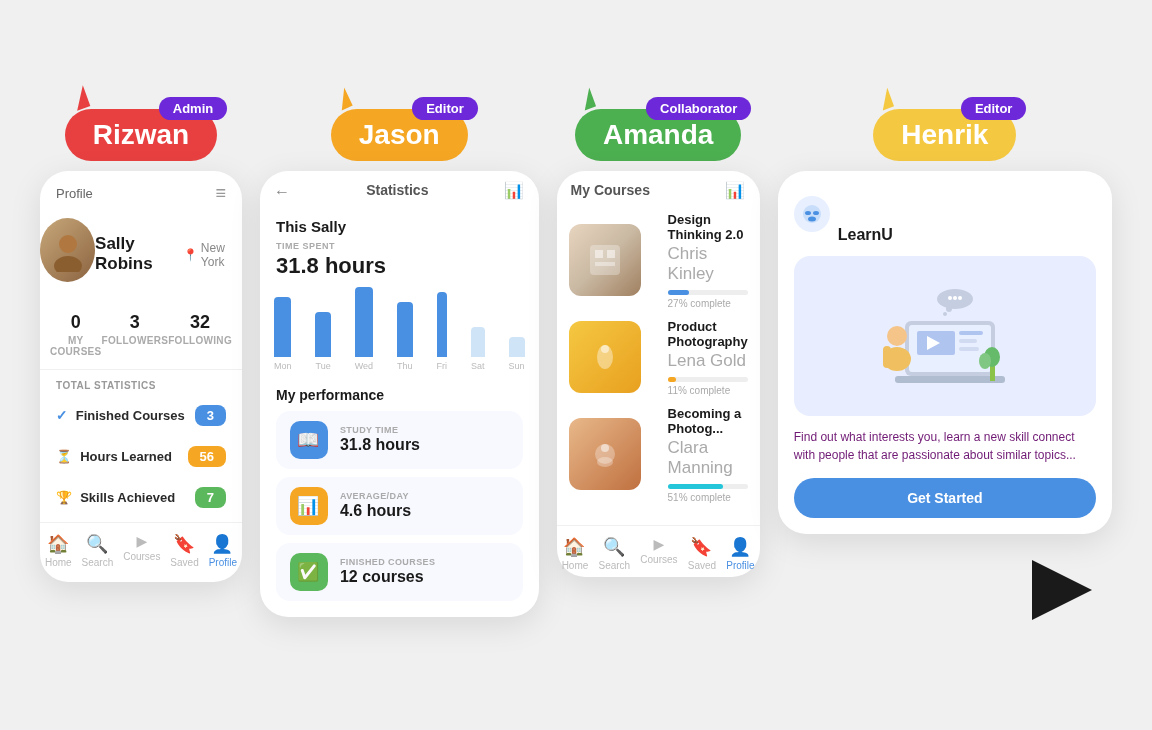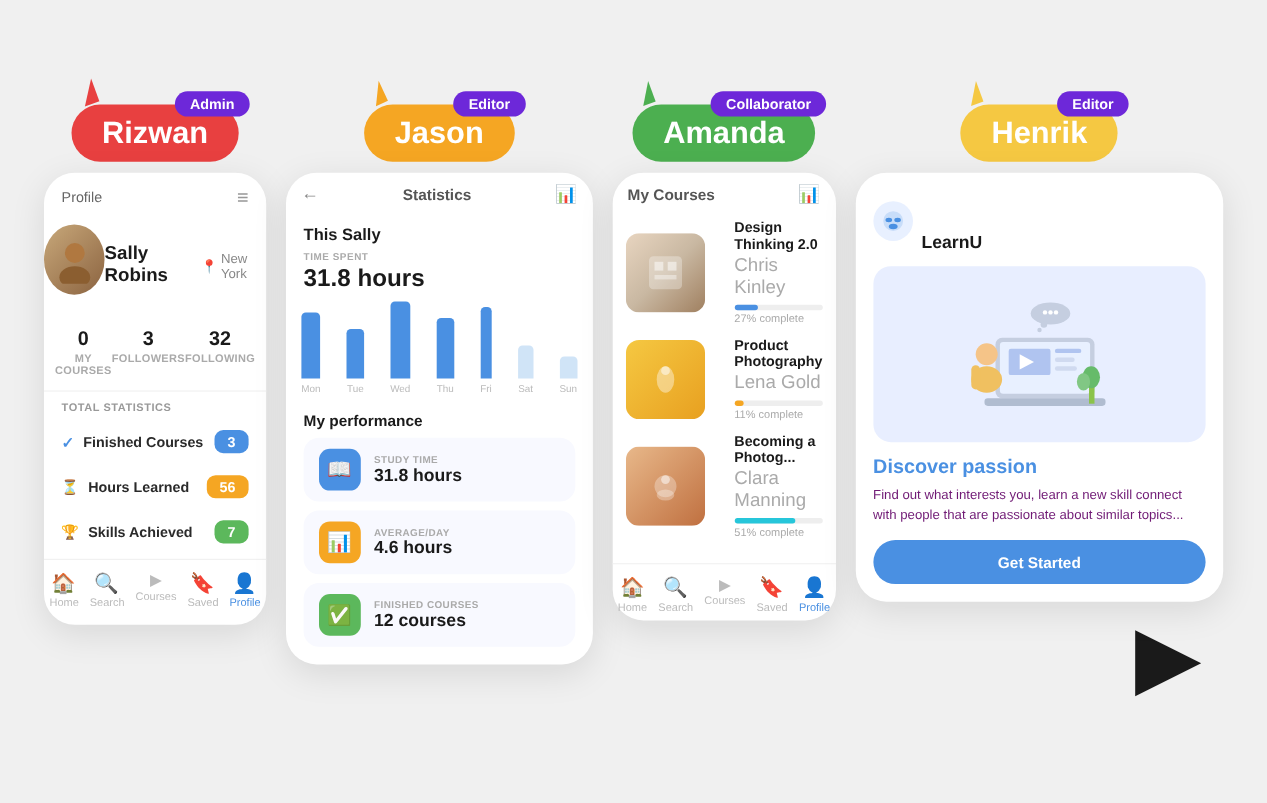--- a/index.html
+++ b/index.html
@@ -685,21 +685,20 @@
           <circle cx="100" cy="53" r="2" fill="#c5cee0"></circle>
           <circle cx="115" cy="37" r="2" fill="#fff"></circle>
           <circle cx="110" cy="37" r="2" fill="#fff"></circle>
           <circle cx="105" cy="37" r="2" fill="#fff"></circle>
 
           <rect x="145" y="100" width="5" height="20" fill="#8bc34a"></rect>
           <ellipse cx="147" cy="96" rx="8" ry="10" fill="#66bb6a"></ellipse>
           <ellipse cx="140" cy="100" rx="6" ry="8" fill="#81c784"></ellipse>
         </svg>
       </div>
-      <div class="discover-title">Discover passion</div>
       <div class="discover-desc">Find out what interests you, learn a new skill connect with people that are passionate about similar topics...</div>
       <button class="get-started-btn">Get Started</button>
     </div>
 
     <div class="big-arrow">
       <svg width="80" height="80" viewBox="0 0 80 80">
         <polygon points="10,10 70,40 10,70" fill="#1a1a1a"></polygon>
       </svg>
     </div>
   </div>

